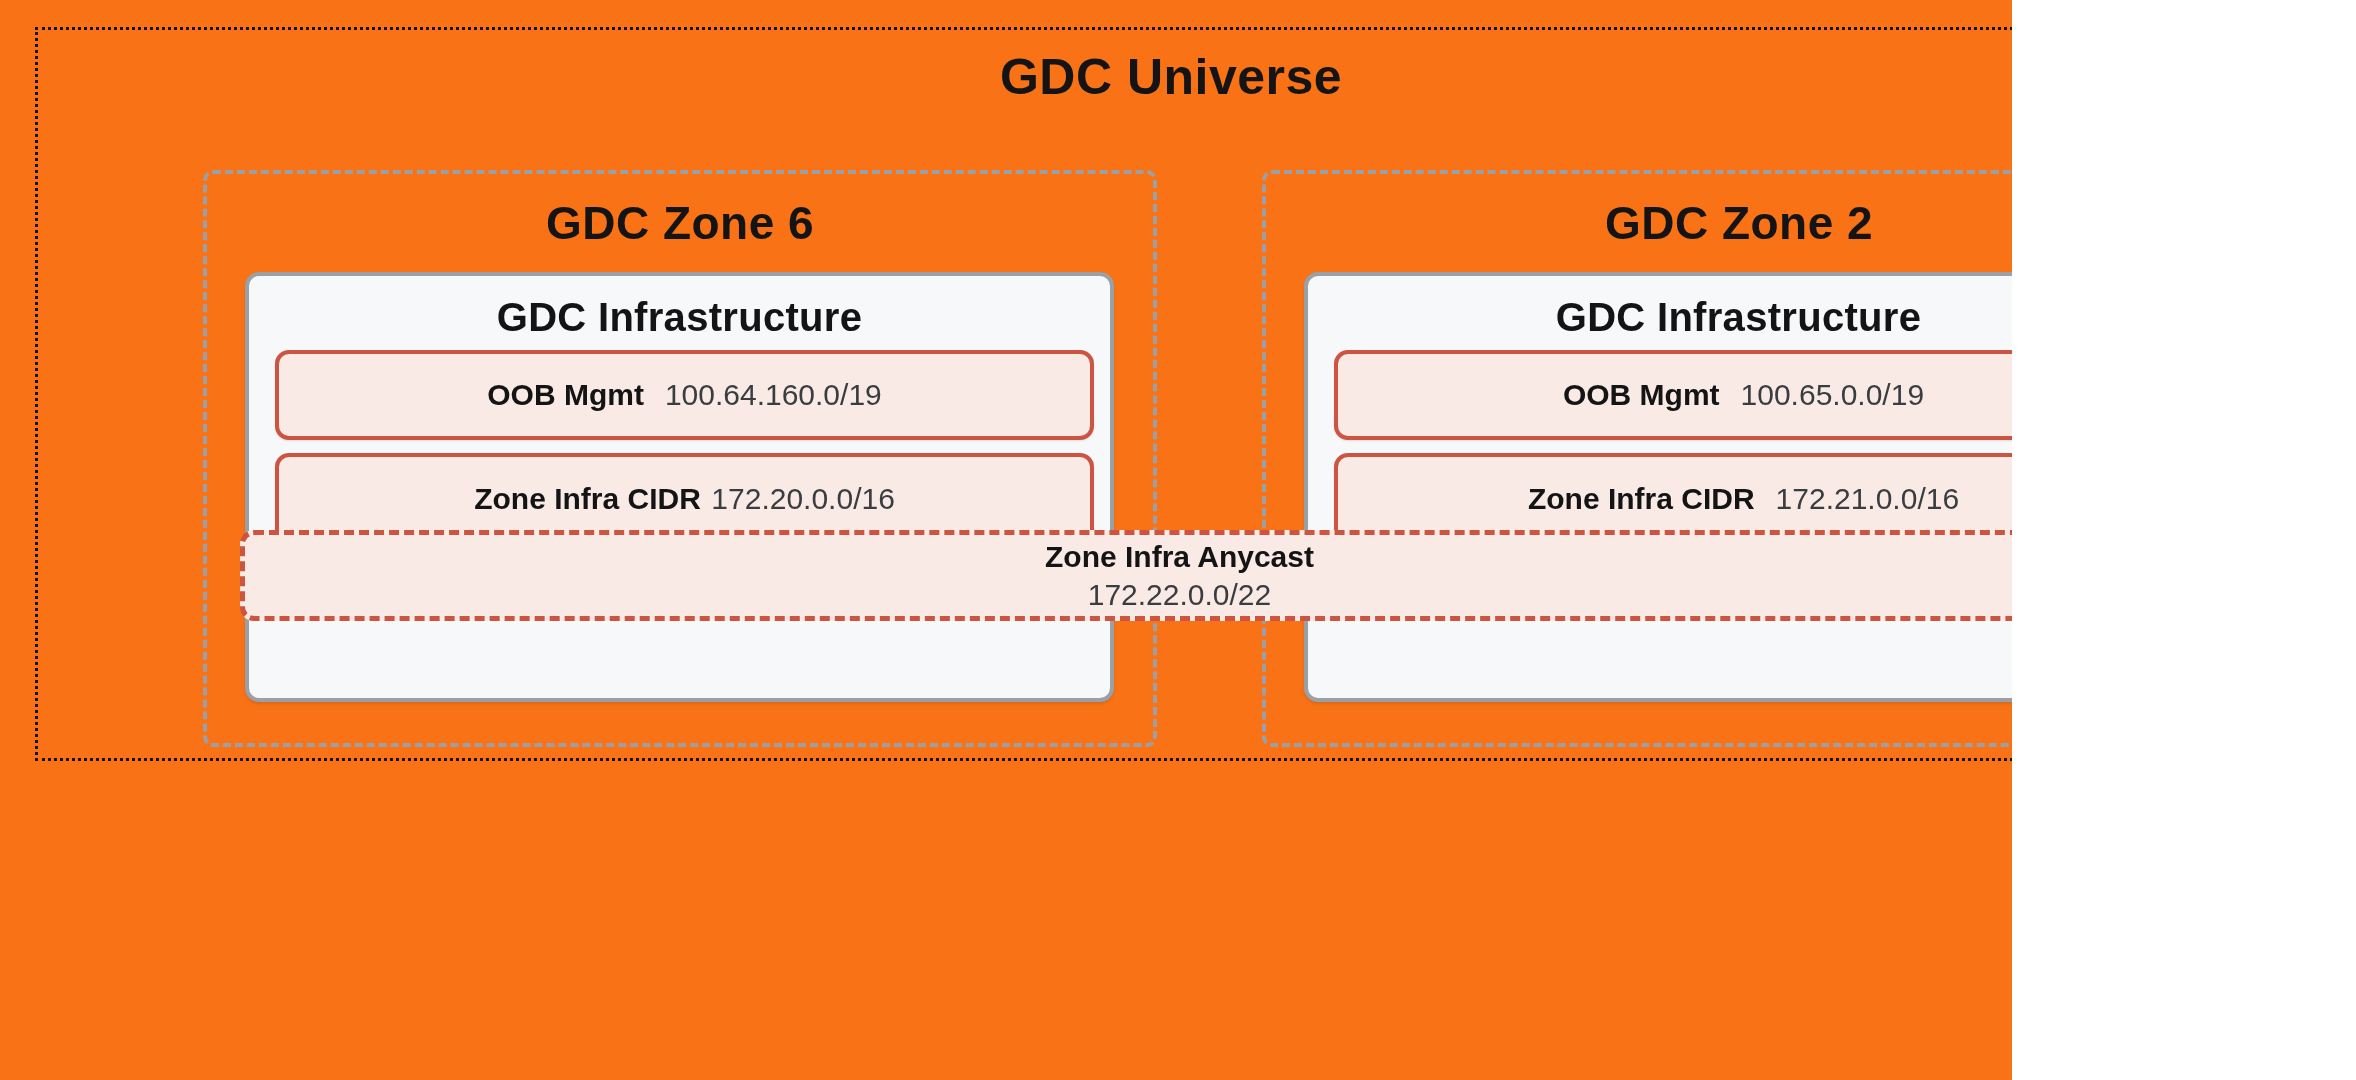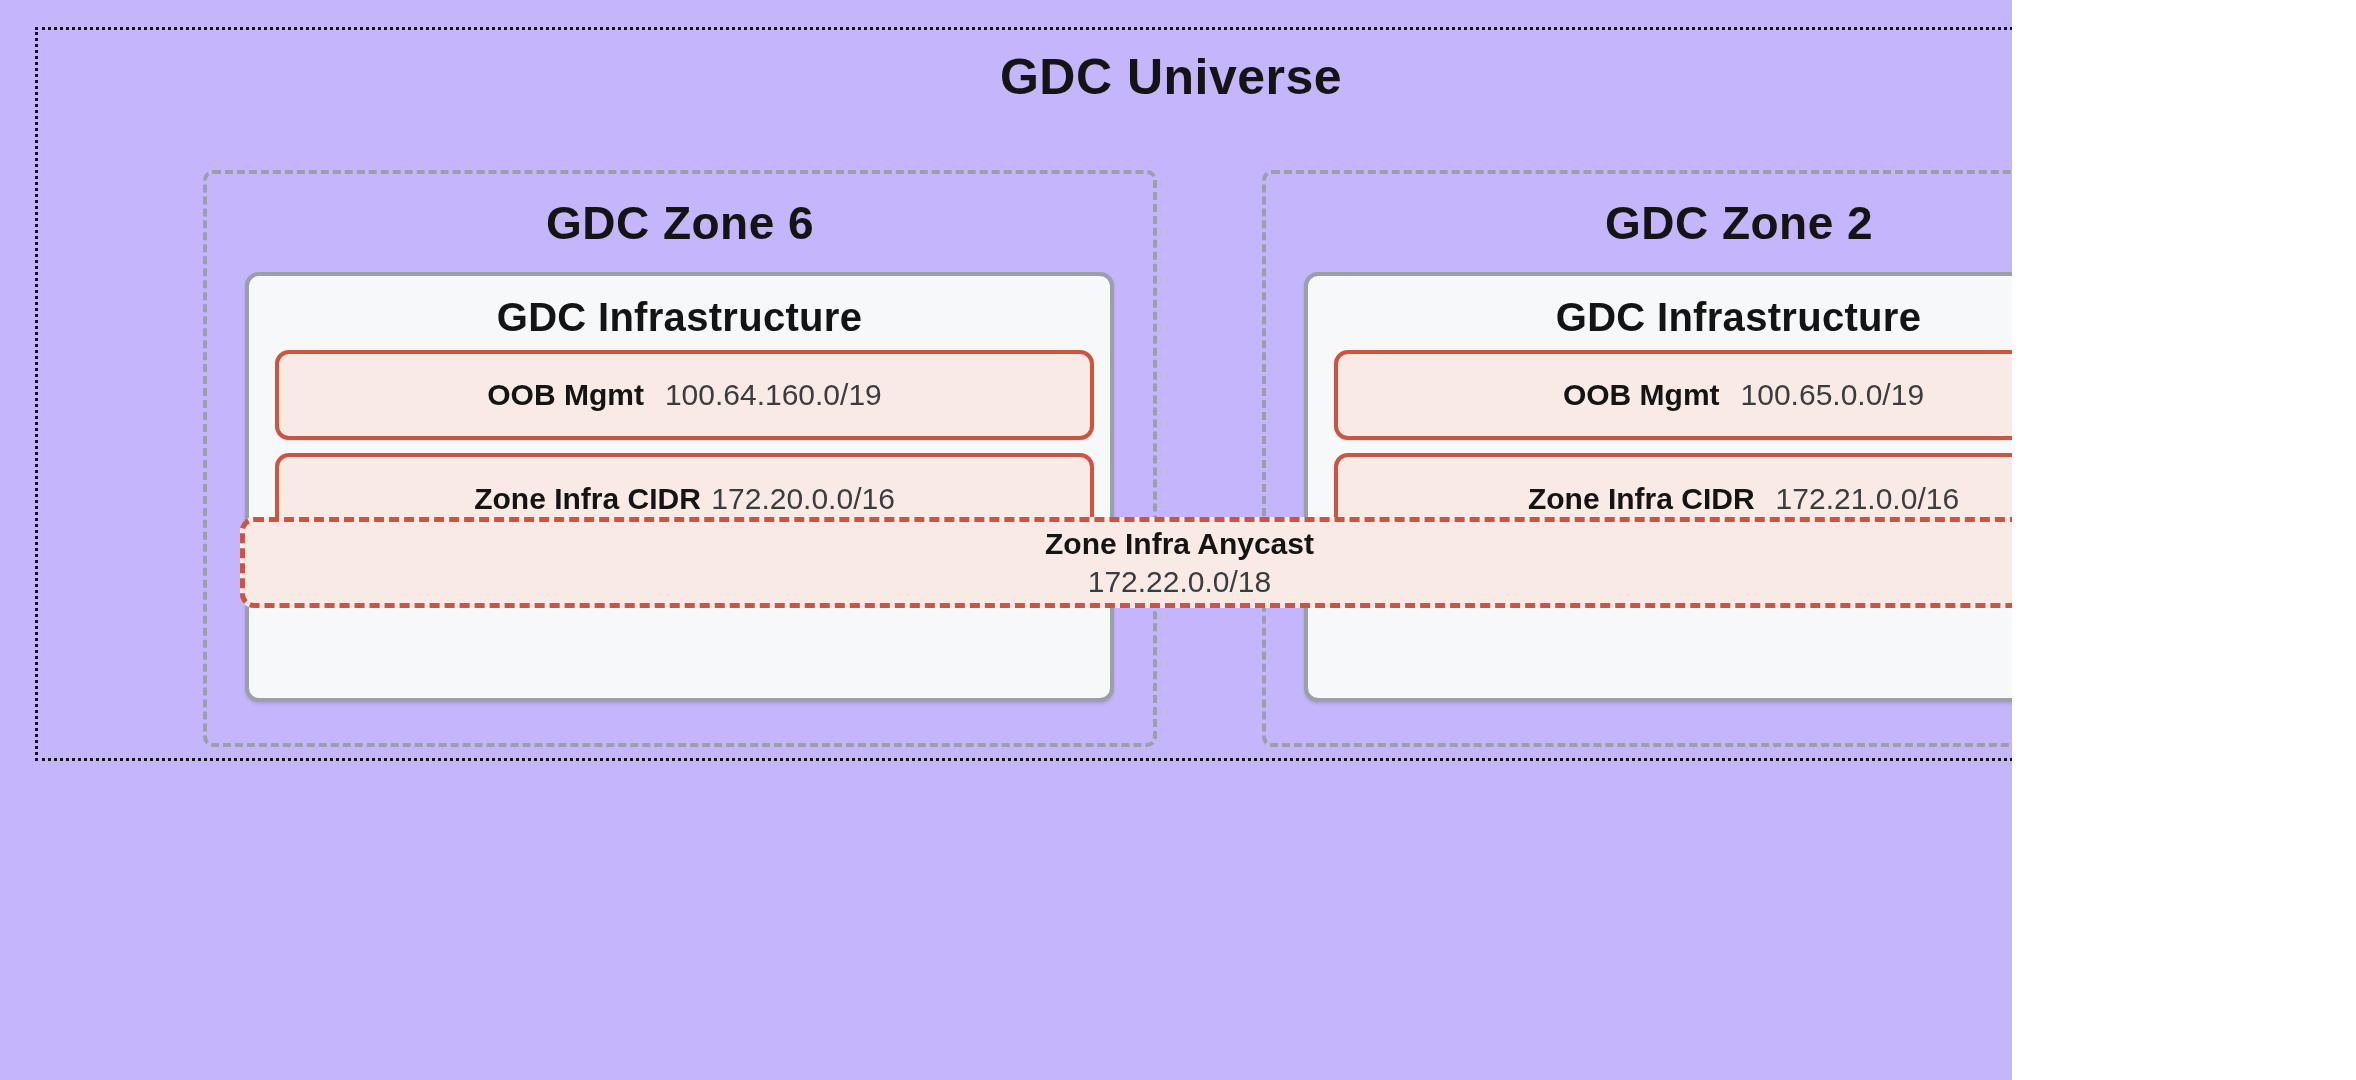--- a/index.html
+++ b/index.html
@@ -1,20 +1,20 @@
 <!DOCTYPE html>
 <html><head>
 <meta charset="utf-8">
 <style>
   html, body { margin: 0; padding: 0; background: #ffffff; }
   .canvas {
     position: relative;
     width: 2012px;
     height: 1080px;
-    background: #c4b5fd;
+    background: #f97316;
     font-family: "Liberation Sans", sans-serif;
     color: #141414;
     overflow: hidden;
   }
 
   
   .universe {
     position: absolute;
     left: 35px; top: 27px;
     width: 2272px; height: 734px;
@@ -170,20 +170,20 @@
           <span class="val">100.65.0.0/19</span>
         </div>
 
         <div class="redbox cidr-box">
           <span class="lbl">Zone Infra CIDR</span>
           <span class="val">172.21.0.0/16</span>
         </div>
       </div>
     </div>
 
-    <div class="anycast" style="left:202px; top:487px;">
+    <div class="anycast" style="left:202px; top:500px;">
       <span class="lbl">Zone Infra Anycast</span>
-      <span class="val">172.22.0.0/18</span>
+      <span class="val">172.22.0.0/22</span>
     </div>
   </div>
 
 
 </div>
 
 </body></html>

